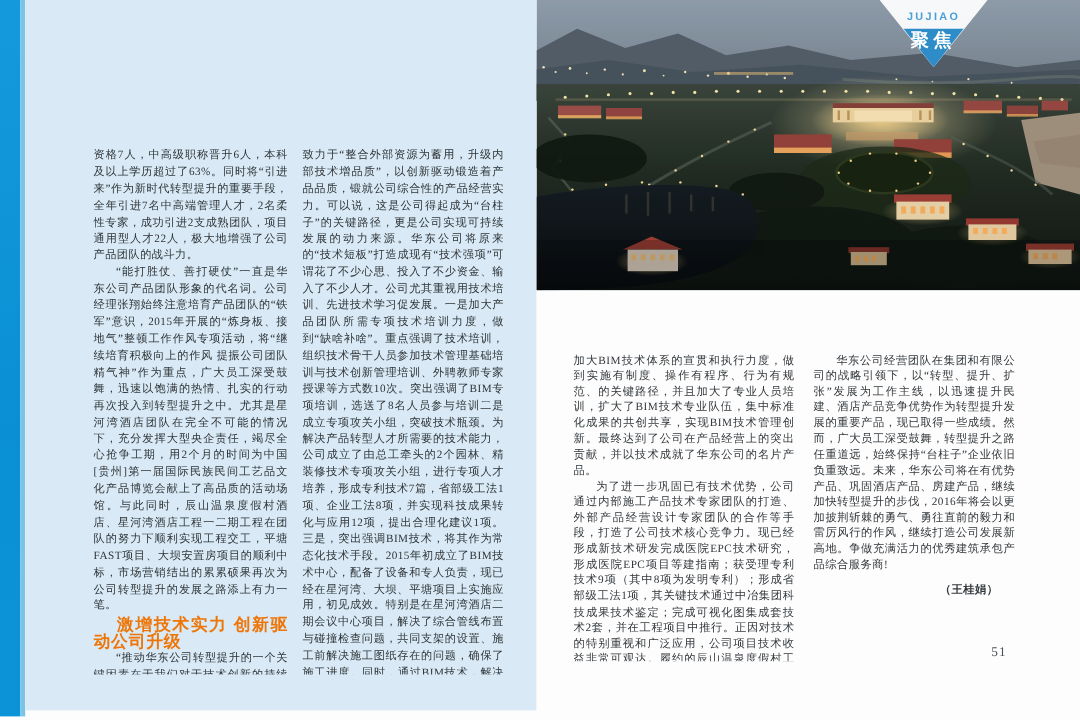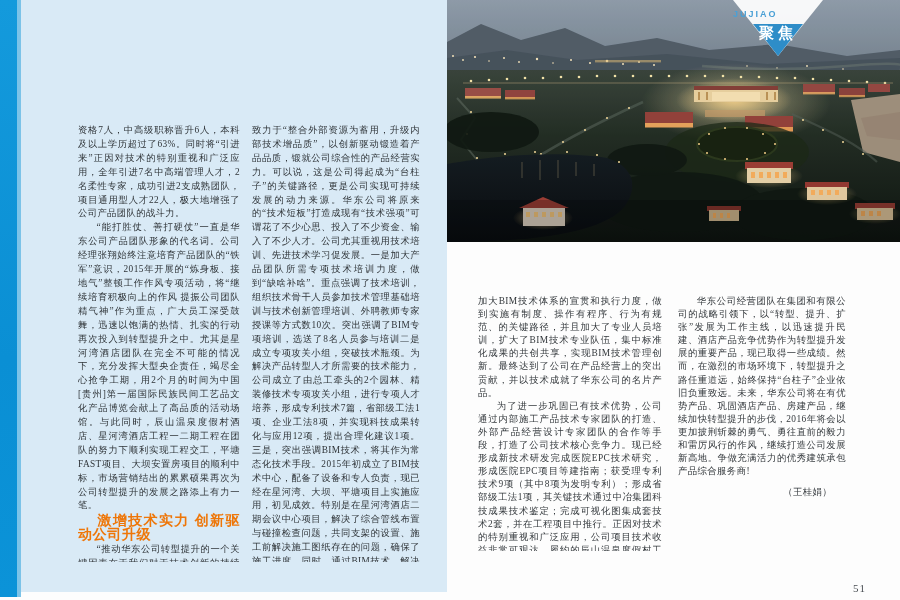--- a/index.html
+++ b/index.html
@@ -25,45 +25,45 @@
   .sec-heading { color:#ee7608; font-weight:bold; text-indent:1.4em; letter-spacing:0.6px;
                  margin:1px 0; font-family:"Liberation Sans","DejaVu Sans",sans-serif; font-size:14px; }
 
   
   .photo-wrap { position:absolute; left:447px; top:0; width:453px; height:242px; overflow:hidden; }
   .photo-wrap svg { display:block; width:453px; height:242px; }
 
   .rp-col { color:#33383c; font-size:9.4px; line-height:13.1px; }
   .rp-col1 { left:478px; top:295px; width:184px; height:256px; }
   .rp-col2 { left:678px; top:295px; width:168px; height:256px; }
-  .byline { text-align:right; padding-right:14px; margin-top:8px; font-weight:normal; text-indent:0 !important; }
+  .byline { text-align:right; padding-right:14px; margin-top:8px; font-weight:bold; text-indent:0 !important; }
 
   
   .tag { position:absolute; left:733px; top:0; width:90px; height:56px; }
   .tag svg { display:block; width:90px; height:56px; }
-  .tag-en { position:absolute; left:0; top:9px; width:90px; color:#4aa0d5;
+  .tag-en { position:absolute; left:0; top:9px; width:90px; text-align:center; color:#4aa0d5;
             font-family:"Liberation Sans","DejaVu Sans",sans-serif; font-size:9px; font-weight:bold;
             letter-spacing:2px; }
   .tag-zh { position:absolute; left:0; top:24px; width:90px; text-align:center; color:#ffffff;
             font-size:15px; font-weight:bold; letter-spacing:4px; }
 
-  .page-num { position:absolute; left:826px; top:538px; width:40px; text-align:right;
-              color:#4a4f54; font-size:11px; letter-spacing:1px;margin-top:44px; }
+  .page-num { position:absolute; left:826px; top:538px; width:40px; text-align:left;
+              color:#4a4f54; font-size:11px; letter-spacing:1px; }
 </style>
 </head>
 <body>
 
 <div class="canvas">
 
   <div class="accent-bar"></div>
   <div class="accent-bar-light"></div>
 
   <div class="left-page">
     <div class="col lp-col1">
-      <p>资格7人，中高级职称晋升6人，本科及以上学历超过了63%。同时将“引进来”正因对技术的特别重视和广泛应用，全年引进7名中高端管理人才，2名柔性专家，成功引进2支成熟团队，项目通用型人才22人，极大地增强了公司产品团队的战斗力。</p>
+      <p>资格7人，中高级职称晋升6人，本科及以上学历超过了63%。同时将“引进来”作为新时代转型提升的重要手段，全年引进7名中高端管理人才，2名柔性专家，成功引进2支成熟团队，项目通用型人才22人，极大地增强了公司产品团队的战斗力。</p>
       <p class="ind">“能打胜仗、善打硬仗”一直是华东公司产品团队形象的代名词。公司经理张翔始终注意培育产品团队的“铁军”意识，2015年开展的“炼身板、接地气”整顿工作作风专项活动，将“继续培育积极向上的作风 提振公司团队精气神”作为重点，广大员工深受鼓舞，迅速以饱满的热情、扎实的行动再次投入到转型提升之中。尤其是星河湾酒店团队在完全不可能的情况下，充分发挥大型央企责任，竭尽全心抢争工期，用2个月的时间为中国[贵州]第一届国际民族民间工艺品文化产品博览会献上了高品质的活动场馆。与此同时，辰山温泉度假村酒店、星河湾酒店工程一二期工程在团队的努力下顺利实现工程交工，平塘FAST项目、大坝安置房项目的顺利中标，市场营销结出的累累硕果再次为公司转型提升的发展之路添上有力一笔。</p>
       <div class="sec-heading">激增技术实力 创新驱动公司升级</div>
       <p class="ind">“推动华东公司转型提升的一个关键因素在于我们对于技术创新的持续追求和敢于投入，我们以技术赢得市场，更赢得转型。”张翔特别强调。</p>
 
     </div>
     <div class="col lp-col2">
       <p>致力于“整合外部资源为蓄用，升级内部技术增品质”，以创新驱动锻造着产品品质，锻就公司综合性的产品经营实力。可以说，这是公司得起成为“台柱子”的关键路径，更是公司实现可持续发展的动力来源。华东公司将原来的“技术短板”打造成现有“技术强项”可谓花了不少心思、投入了不少资金、输入了不少人才。公司尤其重视用技术培训、先进技术学习促发展。一是加大产品团队所需专项技术培训力度，做到“缺啥补啥”。重点强调了技术培训，组织技术骨干人员参加技术管理基础培训与技术创新管理培训、外聘教师专家授课等方式数10次。突出强调了BIM专项培训，选送了8名人员参与培训二是成立专项攻关小组，突破技术瓶颈。为解决产品转型人才所需要的技术能力，公司成立了由总工牵头的2个园林、精装修技术专项攻关小组，进行专项人才培养，形成专利技术7篇，省部级工法1项、企业工法8项，并实现科技成果转化与应用12项，提出合理化建议1项。三是，突出强调BIM技术，将其作为常态化技术手段。2015年初成立了BIM技术中心，配备了设备和专人负责，现已经在星河湾、大坝、平塘项目上实施应用，初见成效。特别是在星河湾酒店二期会议中心项目，解决了综合管线布置与碰撞检查问题，共同支架的设置、施工前解决施工图纸存在的问题，确保了施工进度。同时，通过BIM技术，解决了一期工程中出现的综合管线相互碰撞，标高不一致，现场停工等待设计解决的问题。目前，公司已经可以独立完成BIM建模、碰撞检查、装修效果图出示，为工程提供有效果服务，极大地提升了公司在项目管理中的技术实力。同时，公司</p>
     </div>
   </div>
 
@@ -318,19 +318,19 @@
     </svg>
     <div class="tag-en">JUJIAO</div>
     <div class="tag-zh">聚焦</div>
   </div>
 
   <div class="col rp-col rp-col1">
     <p>加大BIM技术体系的宣贯和执行力度，做到实施有制度、操作有程序、行为有规范、的关键路径，并且加大了专业人员培训，扩大了BIM技术专业队伍，集中标准化成果的共创共享，实现BIM技术管理创新。最终达到了公司在产品经营上的突出贡献，并以技术成就了华东公司的名片产品。</p>
     <p class="ind">为了进一步巩固已有技术优势，公司通过内部施工产品技术专家团队的打造、外部产品经营设计专家团队的合作等手段，打造了公司技术核心竞争力。现已经形成新技术研发完成医院EPC技术研究，形成医院EPC项目等建指南；获受理专利技术9项（其中8项为发明专利）；形成省部级工法1项，其关键技术通过中冶集团科技成果技术鉴定；完成可视化图集成套技术2套，并在工程项目中推行。正因对技术的特别重视和广泛应用，公司项目技术收益非常可观达。履约的辰山温泉度假村工程获镇江市优质结构工程、镇江市、江苏省建筑施工文明标化示范工地称号，这些都华东公</p>
   </div>
   <div class="col rp-col rp-col2">
-    <p class="ind">华东公司经营团队在集团和有限公司的战略引领下，以“转型、提升、扩张”发展为工作主线，以迅速提升民建、酒店产品竞争优势作为转型提升发展的重要产品，现已取得一些成绩。然而，在激烈的市场环境下，转型提升之路任重道远，始终保持“台柱子”企业依旧负重致远。未来，华东公司将在有优势产品、巩固酒店产品、房建产品，继续加快转型提升的步伐，2016年将会以更加披荆斩棘的勇气、勇往直前的毅力和雷厉风行的作风，继续打造公司发展新高地。争做充满活力的优秀建筑承包产品综合服务商!</p>
+    <p class="ind">华东公司经营团队在集团和有限公司的战略引领下，以“转型、提升、扩张”发展为工作主线，以迅速提升民建、酒店产品竞争优势作为转型提升发展的重要产品，现已取得一些成绩。然而，广大员工深受鼓舞，转型提升之路任重道远，始终保持“台柱子”企业依旧负重致远。未来，华东公司将在有优势产品、巩固酒店产品、房建产品，继续加快转型提升的步伐，2016年将会以更加披荆斩棘的勇气、勇往直前的毅力和雷厉风行的作风，继续打造公司发展新高地。争做充满活力的优秀建筑承包产品综合服务商!</p>
     <p class="byline">（王桂娟）</p>
   </div>
 
   <div class="page-num">51</div>
 
 </div>
 
 </body></html>

